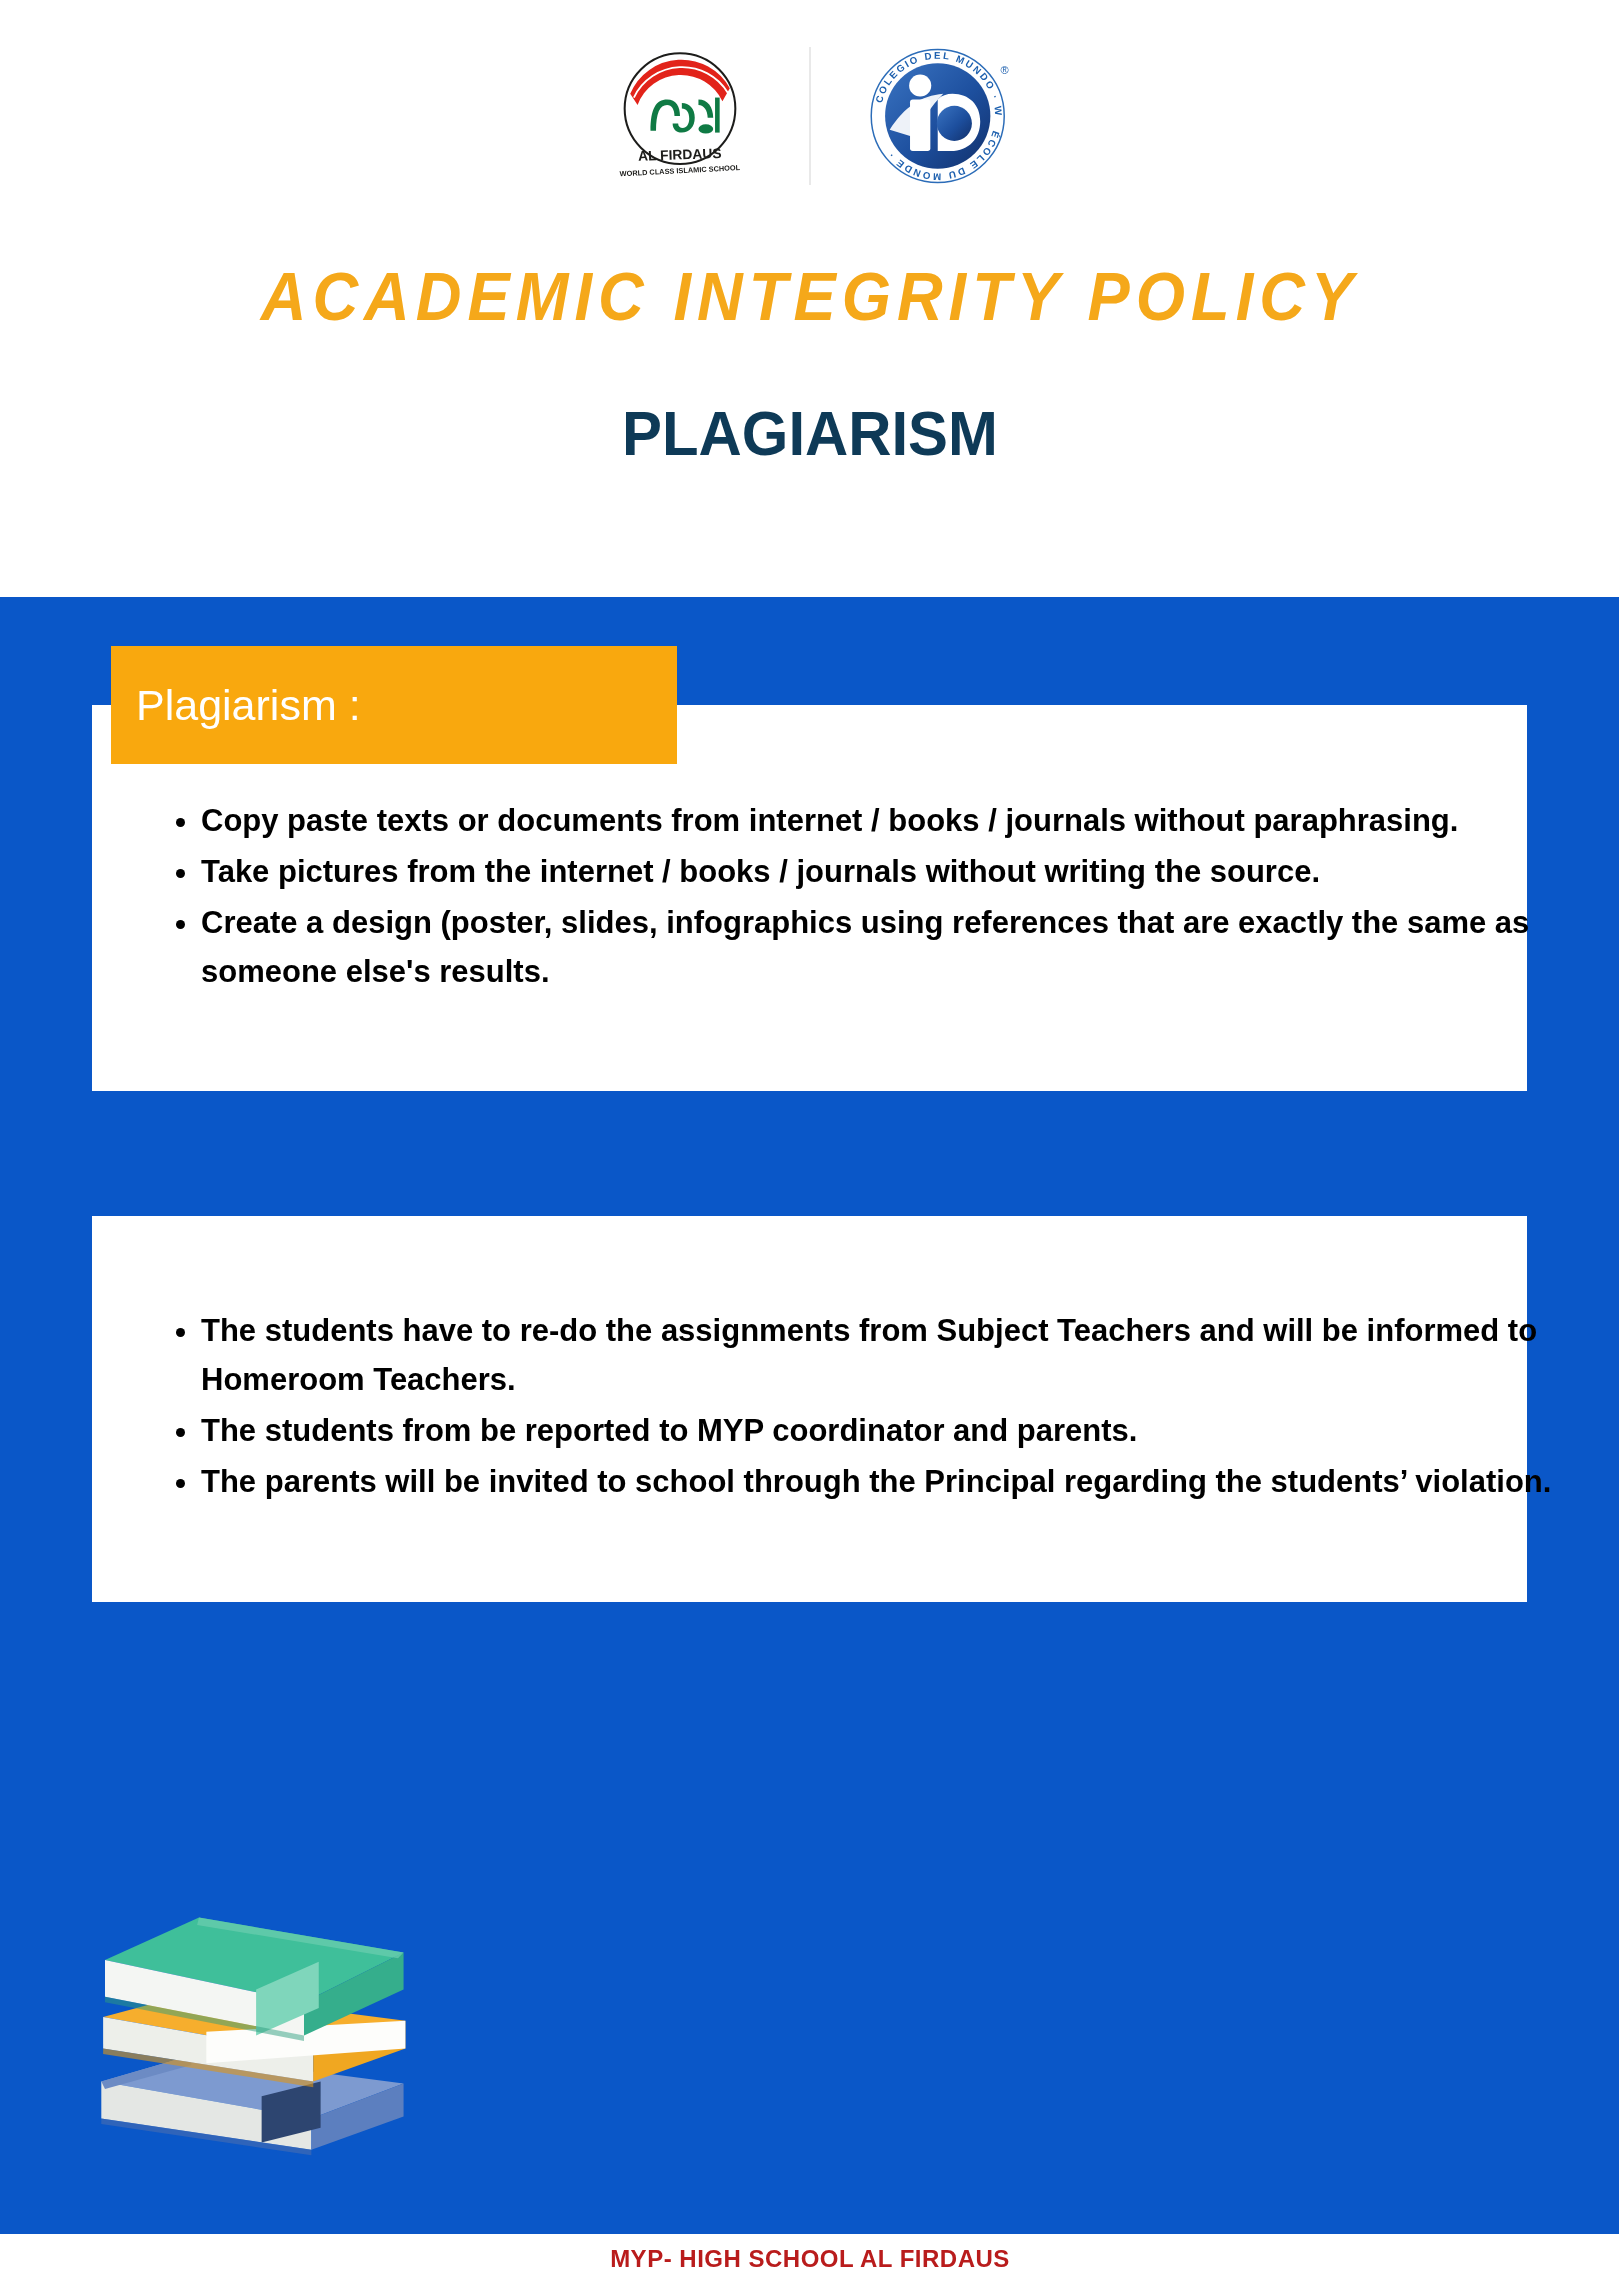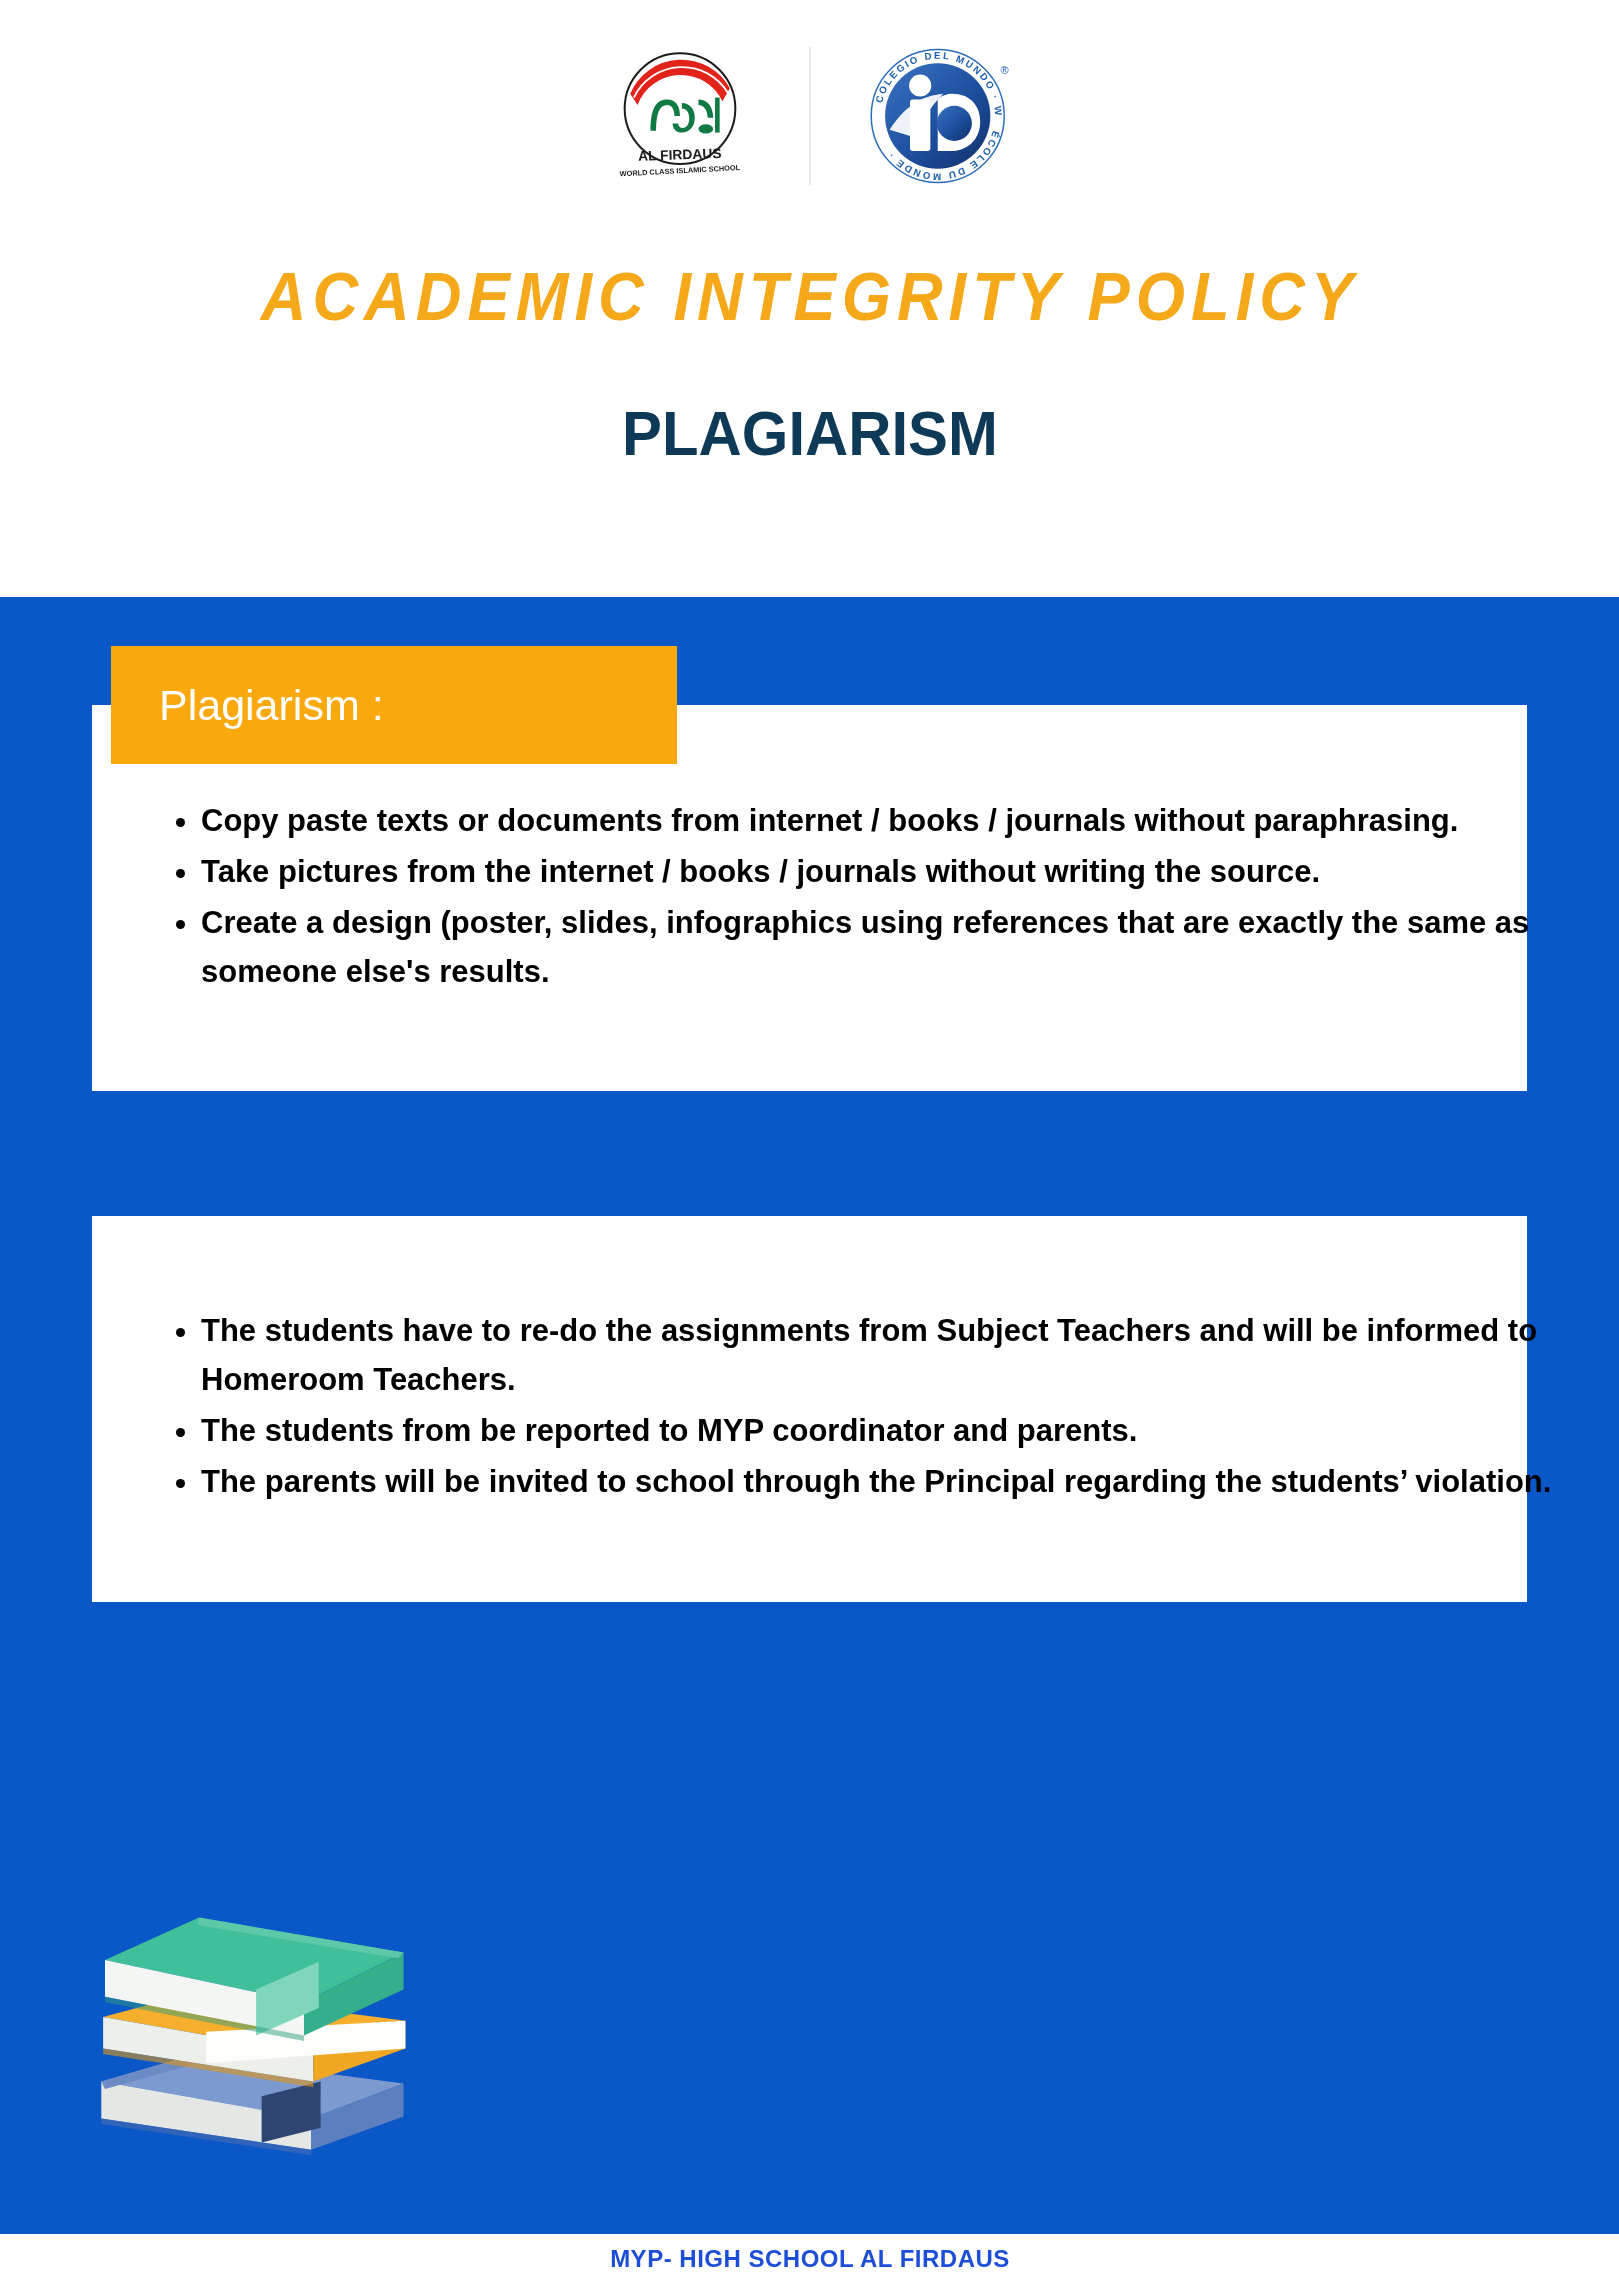--- a/index.html
+++ b/index.html
@@ -103,21 +103,21 @@
     display: flex;
     align-items: center;
     z-index: 4;
   }
   .tag-1 { top: 646px; }
   .tag-2 { top: 1156px; }
   .tag-label {
     color: #ffffff;
     font-size: 43px;
     font-weight: normal;
-    padding-left: 48px;
+    padding-left: 25px;
     font-family: "Liberation Sans", sans-serif;
     white-space: nowrap;
   }
 
   .bullets {
     position: absolute;
     z-index: 3;
     left: 143px;
     width: 1357px;
     margin: 7px;
@@ -151,21 +151,21 @@
     top: 2234px;
     width: 1620px;
     height: 50px;
     background: #ffffff;
     display: flex;
     align-items: center;
     justify-content: center;
     border-bottom: 0.9px solid #cdd9ee;
   }
   .footer-text {
-    color: #1d4ed8;
+    color: #b91c1c;
     font-size: 24px;
     font-weight: bold;
     letter-spacing: 0.5px;
     font-family: "Liberation Sans Narrow", "Liberation Sans", sans-serif;
     white-space: nowrap;
   }
 </style>
 </head>
 <body>
 

